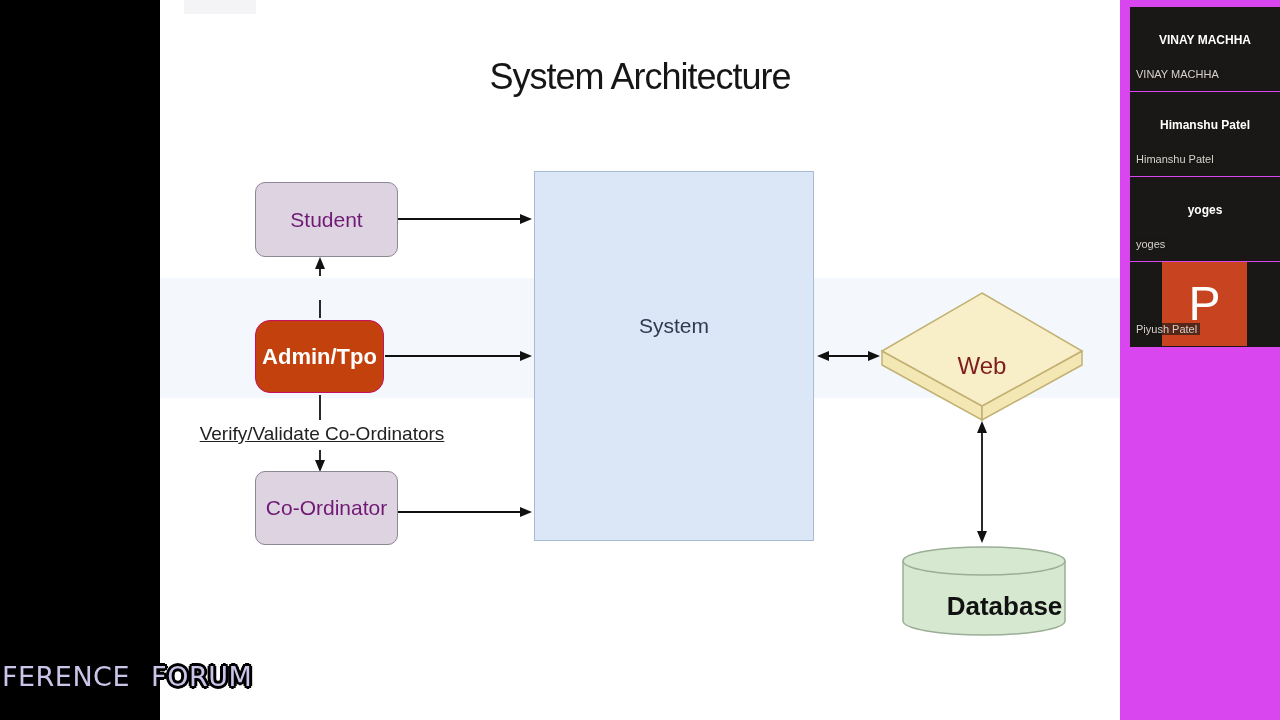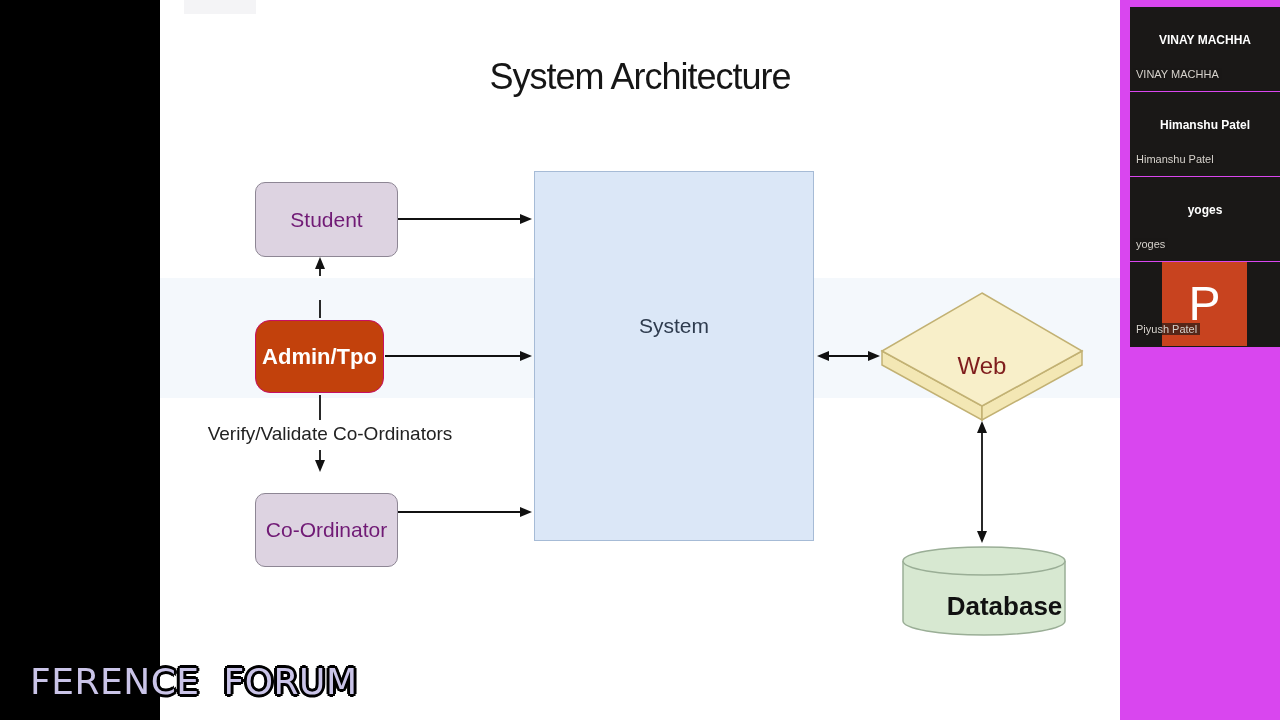--- a/index.html
+++ b/index.html
@@ -19,42 +19,42 @@
                  font-size:36px; letter-spacing:-1px; color:#161616; }
 
   .svg-layer { position:absolute; left:0; top:0; width:960px; height:720px; pointer-events:none; }
 
   .node { position:absolute; display:flex; align-items:center; justify-content:center;
           text-align:center; }
   .node-student, .node-coordinator {
           left:95px; width:143px; background:#ddd3e1; border:1.5px solid #8d8694;
           border-radius:10px; font-size:21px; color:#701a75; }
   .node-student { top:182px; height:75px; }
-  .node-coordinator { top:493px; height:74px; }
+  .node-coordinator { top:471px; height:74px; }
   .node-admin { left:95px; top:320px; width:129px; height:73px; background:#c2410c;
           border:1px solid #c70f63; border-radius:15px; font-size:22px; font-weight:700; color:#fff; }
   .node-system { left:374px; top:171px; width:280px; height:370px; background:#dbe7f7;
           border:1.5px solid #a6bbd6; }
   .system-text { position:absolute; left:374px; top:311px; width:280px; text-align:center;
           font-size:21px; line-height:30px; color:#2e3b4e; }
   .webserver-text { position:absolute; left:722px; top:327px; width:200px; text-align:center;
           font-size:24px; line-height:30px; color:#7f1d1d;margin-top:24px; }
   .database-text { position:absolute; left:743px; top:591px; width:162px; text-align:center;
           font-size:26px; font-weight:700; color:#111;padding-left:41px; }
 
   .edge-label { position:absolute; text-align:center; font-size:19px; color:#222; white-space:nowrap; }
   .edge-label-students { left:20px; top:276px; width:280px; }
-  .edge-label-coordinators { left:20px; top:423px; width:300px; }
+  .edge-label-coordinators { left:12px; top:423px; width:300px;text-decoration:underline; }
 
   
   .watermark { position:absolute; left:2px; top:661px; z-index:6;
-      font-family:"DejaVu Sans", sans-serif; font-size:36px; color:#cac4e8;
+      font-family:"DejaVu Sans", sans-serif; font-size:27px; color:#cac4e8;
       letter-spacing:0.5px; word-spacing:12px; white-space:nowrap;
       text-shadow:-3px 0 0 #000, 3px 0 0 #000, 0 -3px 0 #000, 0 3px 0 #000,
-                  -2px -2px 0 #000, 2px -2px 0 #000, -2px 2px 0 #000, 2px 2px 0 #000;margin-left:28px; }
+                  -2px -2px 0 #000, 2px -2px 0 #000, -2px 2px 0 #000, 2px 2px 0 #000; }
 
   
   .right-panel { position:absolute; left:1120px; top:0; width:160px; height:720px; background:#d946ef; }
   .tiles { position:absolute; left:10px; top:7px; width:150px; }
   .tile { position:relative; width:150px; height:84px; background:#1a1817; }
   .tile + .tile { margin-top:1px; }
   .tile-name { position:absolute; top:26px; left:0; right:0; text-align:center;
                font-size:12px; font-weight:700; color:#fff; }
   .tile-label { position:absolute; top:61px; left:3px; font-size:11px; color:#d6d2cc;
                 background:rgba(25,23,21,0.65); padding:0 3px; white-space:nowrap; z-index:2; }

